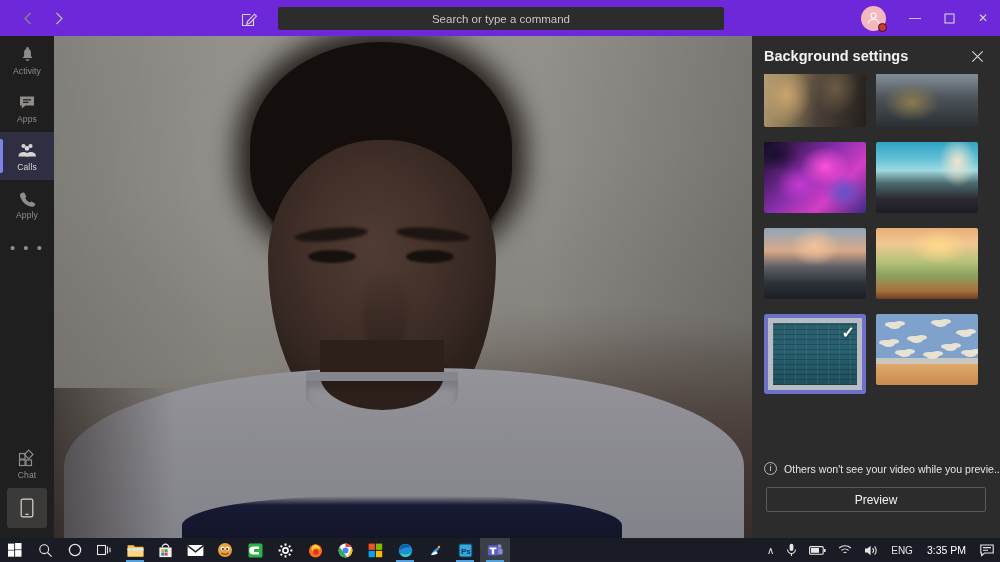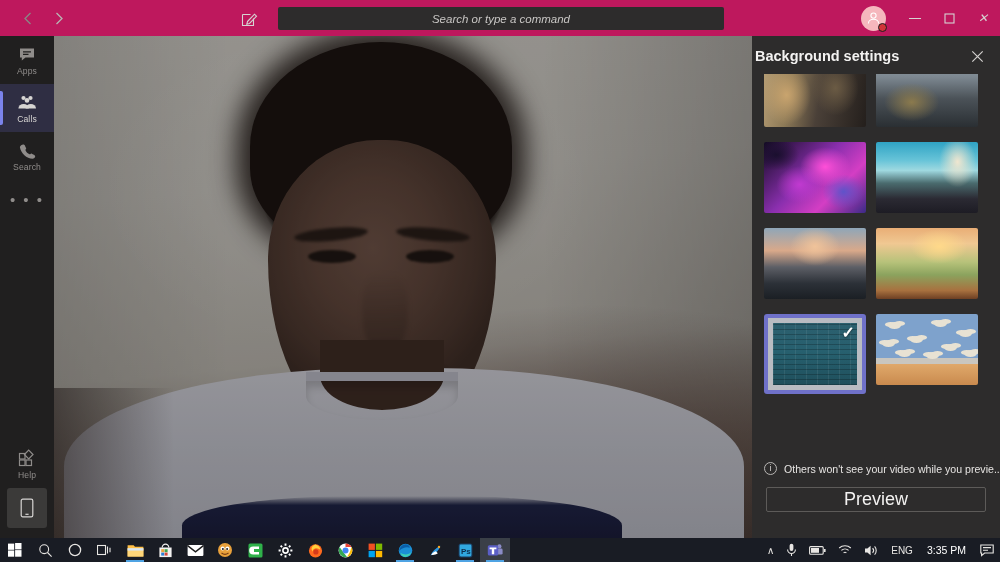--- a/index.html
+++ b/index.html
@@ -7,21 +7,21 @@
     width: 1000px; height: 562px;
     background: #201f1f;
     font-family: "Liberation Sans", sans-serif;
     overflow: hidden;
   }
   .app { position: relative; width: 1000px; height: 562px; background: #1f1e1e; }
 
   
   .titlebar {
     position: absolute; left: 0; top: 0; width: 1000px; height: 36px;
-    background: #be185d; display: flex; align-items: center; font-style: italic;
+    background: #6d28d9; display: flex; align-items: center;
   }
   .navbtns { display: flex; align-items: center; margin-left: 14px; gap: 6px; }
   .navbtn {
     width: 26px; height: 26px; display: flex; align-items: center; justify-content: center;
     color: #8a8886; font-size: 13px; border-radius: 2px;
   }
   .compose {
     position: absolute; left: 238px; top: 8px; width: 22px; height: 22px;
     display: flex; align-items: center; justify-content: center;
   }
@@ -144,21 +144,21 @@
     background: rgba(12,10,10,.30);
   }
 
   
   .panel {
     position: absolute; left: 752px; top: 36px; width: 248px; height: 502px;
     background: #2d2c2c;
   }
   .panel-head {
     position: relative; height: 40px; display: flex; align-items: center;
-    padding: 0 12px 0 3px;
+    padding: 0 12px 0 12px;
   }
   .panel-title { color: #f3f2f1; font-size: 14.5px; font-weight: 700; }
   .panel-close {
     position: absolute; right: 14px; top: 11px; width: 18px; height: 18px;
     display: flex; align-items: center; justify-content: center; color: #d2d0ce; font-size: 13px;
   }
   .thumbs {
     position: absolute; left: 0; top: 38px; width: 248px; height: 378px;
     overflow: hidden;
   }
@@ -235,21 +235,21 @@
     display: flex; align-items: center; gap: 7px; padding: 0 12px;
     color: #e6e4e2; font-size: 10.6px; white-space: nowrap; overflow: hidden;
   }
   .info-ico {
     width: 13px; height: 13px; border-radius: 50%; border: 1px solid #b8b6b4;
     color: #d4d2d0; font-size: 9px; line-height: 11px; text-align: center; flex: 0 0 auto;
   }
   .btn {
     position: absolute; left: 14px; width: 220px; height: 25px;
     display: flex; align-items: center; justify-content: center;
-    font-size: 18px; border-radius: 2px;
+    font-size: 12px; border-radius: 2px;
   }
   .btn-preview { top: 451px; background: #2d2c2c; border: 1px solid #5d5b59; color: #f3f2f1; }
   .btn-apply   { top: 484px; background: #6f71c9; color: #ffffff; }
 
   
   .taskbar {
     position: absolute; left: 0; bottom: 0; width: 1000px; height: 24px;
     background: #191c24; display: flex; align-items: center;
   }
   .tb-item {
@@ -315,20 +315,30 @@
         <svg width="11" height="11" viewBox="0 0 11 11">
           <rect x="1" y="1" width="9" height="9" stroke="#d6d4d2" stroke-width="1.1" fill="none"></rect>
         </svg>
       </div>
       <div class="wbtn">✕</div>
     </div>
   </div>
 
   <div class="rail">
 
+    <div class="rail-item">
+      <span class="rail-ico">
+        <svg width="17" height="18" viewBox="0 0 17 18">
+          <path d="M3.5 13 h10 l-1.6-2.1 V7.4 a3.1 3.1 0 0 0-6.8 0 v3.5 Z" fill="#8f8c8a"></path>
+          <path d="M6.9 14.3 a1.8 1.8 0 0 0 3.2 0" stroke="#8f8c8a" stroke-width="1.2" fill="none"></path>
+          <circle cx="8.5" cy="3.3" r="1.3" fill="#8f8c8a"></circle>
+        </svg>
+      </span>
+      <span class="lbl">Activity</span>
+    </div>
 
     <div class="rail-item">
       <span class="rail-ico">
         <svg width="18" height="17" viewBox="0 0 18 17">
           <path d="M2 2.5 h14 v9 H7.5 L3.8 14.6 V11.5 H2 Z" fill="#8f8c8a"></path>
           <path d="M5 5.8 h8 M5 8.3 h5.5" stroke="#201f1f" stroke-width="1.2"></path>
         </svg>
       </span>
       <span class="lbl">Apps</span>
     </div>
@@ -345,37 +355,37 @@
       </span>
       <span class="lbl">Calls</span>
     </div>
 
     <div class="rail-item">
       <span class="rail-ico">
         <svg width="17" height="17" viewBox="0 0 17 17">
           <path d="M3.2 2.6 c2 0 2 2.4 2.9 3.4 c.6 .7-.9 1.5-.6 2.3 c.6 1.7 2.3 3.4 4 4 c.8 .3 1.6-1.2 2.3-.6 c1 .9 3.4 .9 3.4 2.9 c0 1.1-1.4 2.2-2.6 2.2 C6.7 16.8 .9 11-.1 5.2 C-.1 3.9 2.1 2.6 3.2 2.6 Z" transform="translate(1,0)" fill="#8f8c8a"></path>
         </svg>
       </span>
-      <span class="lbl">Search</span>
+      <span class="lbl">Apply</span>
     </div>
 
 
     <div class="rail-more">• • •</div>
 
     <div class="rail-bottom">
       <div class="rail-item">
         <span class="rail-ico">
           <svg width="18" height="18" viewBox="0 0 18 18">
             <rect x="1.5" y="4.5" width="5.5" height="5.5" stroke="#8f8c8a" stroke-width="1.2" fill="none"></rect>
             <rect x="1.5" y="11" width="5.5" height="5.5" stroke="#8f8c8a" stroke-width="1.2" fill="none"></rect>
             <rect x="8" y="11" width="5.5" height="5.5" stroke="#8f8c8a" stroke-width="1.2" fill="none"></rect>
             <path d="M10.7 1.2 L15 5.5 L10.7 9.8 L6.4 5.5 Z" stroke="#8f8c8a" stroke-width="1.2" fill="none"></path>
           </svg>
         </span>
-        <span class="lbl">Help</span>
+        <span class="lbl">Chat</span>
       </div>
       <div class="rail-phone">
         <svg width="14" height="20" viewBox="0 0 14 20">
           <rect x="1.2" y="1.2" width="11.6" height="17.6" rx="1.6" stroke="#d7d5d3" stroke-width="1.2" fill="none"></rect>
           <path d="M5.4 16.3 h3.2" stroke="#d7d5d3" stroke-width="1.2"></path>
         </svg>
       </div>
     </div>
   </div>
 

